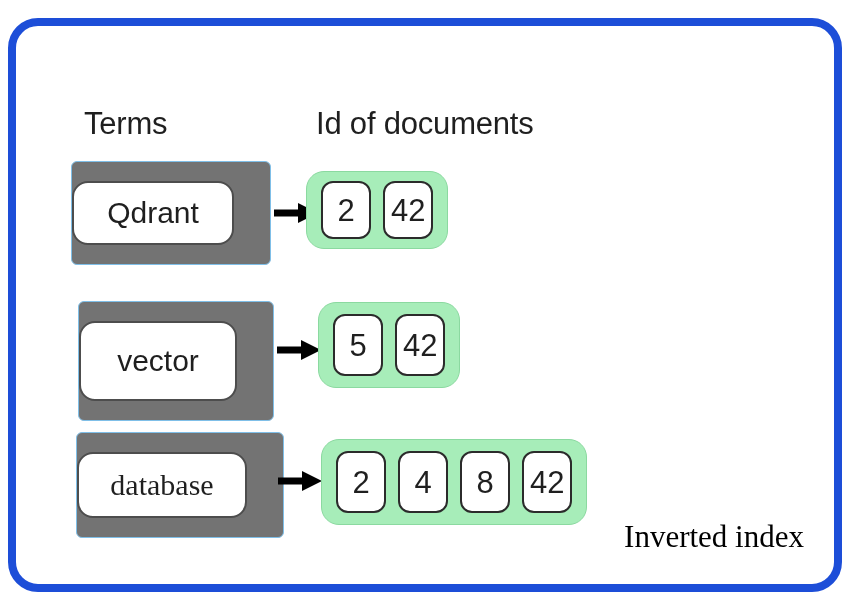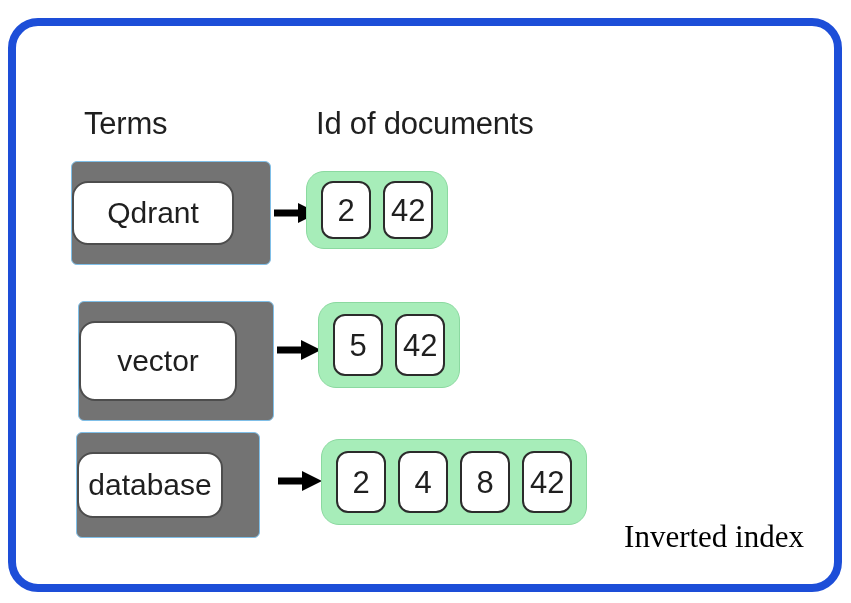--- a/index.html
+++ b/index.html
@@ -63,21 +63,21 @@
     box-sizing: border-box;
     background: #737373;
     border: 1px solid #7fbfe8;
     border-radius: 6px;
     display: flex;
     align-items: center;
     justify-content: flex-start;
   }
   .row-1 .term-outer { left: 55px; top: 2px;  width: 200px; height: 104px; }
   .row-2 .term-outer { left: 62px; top: 3px;  width: 196px; height: 120px; }
-  .row-3 .term-outer { left: 60px; top: 2px;  width: 184px; height: 106px; }
+  .row-3 .term-outer { left: 60px; top: 2px;  width: 208px; height: 106px; font-family: Liberation Serif, serif; }
 
   .term-inner {
     box-sizing: border-box;
     background: #ffffff;
     border: 2px solid #4d4d4d;
     border-radius: 16px;
     width: calc(100% - 36px);
     height: calc(100% - 38px);
     display: flex;
     align-items: center;

